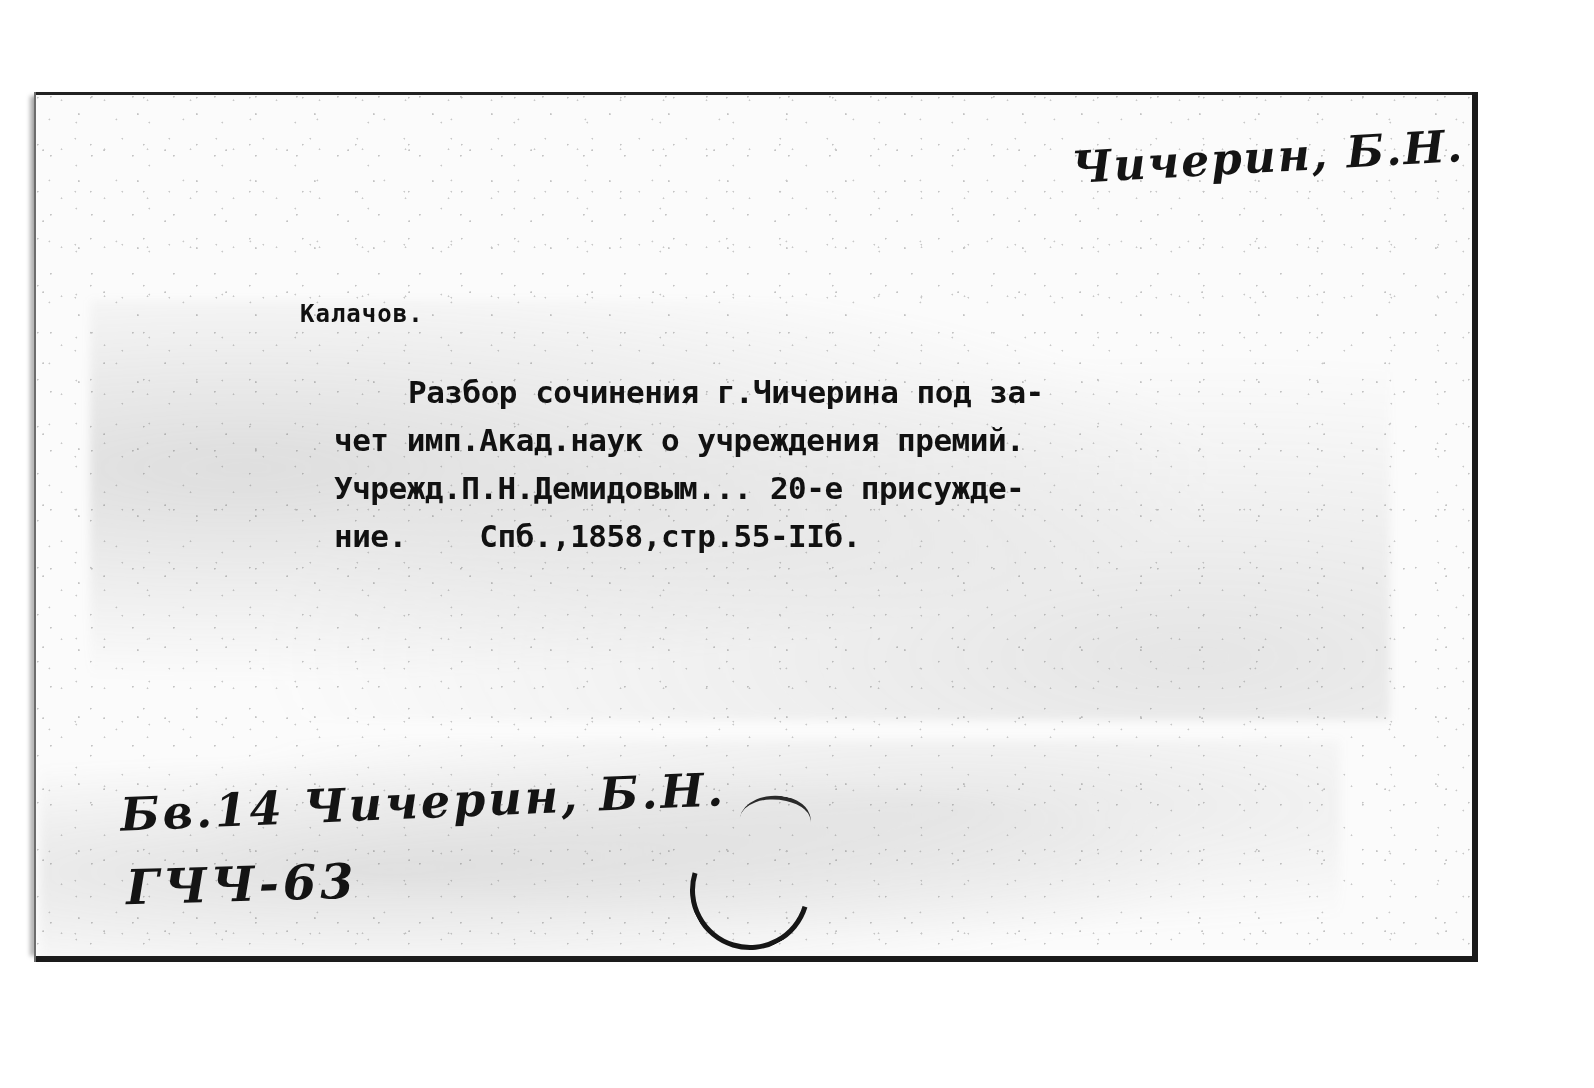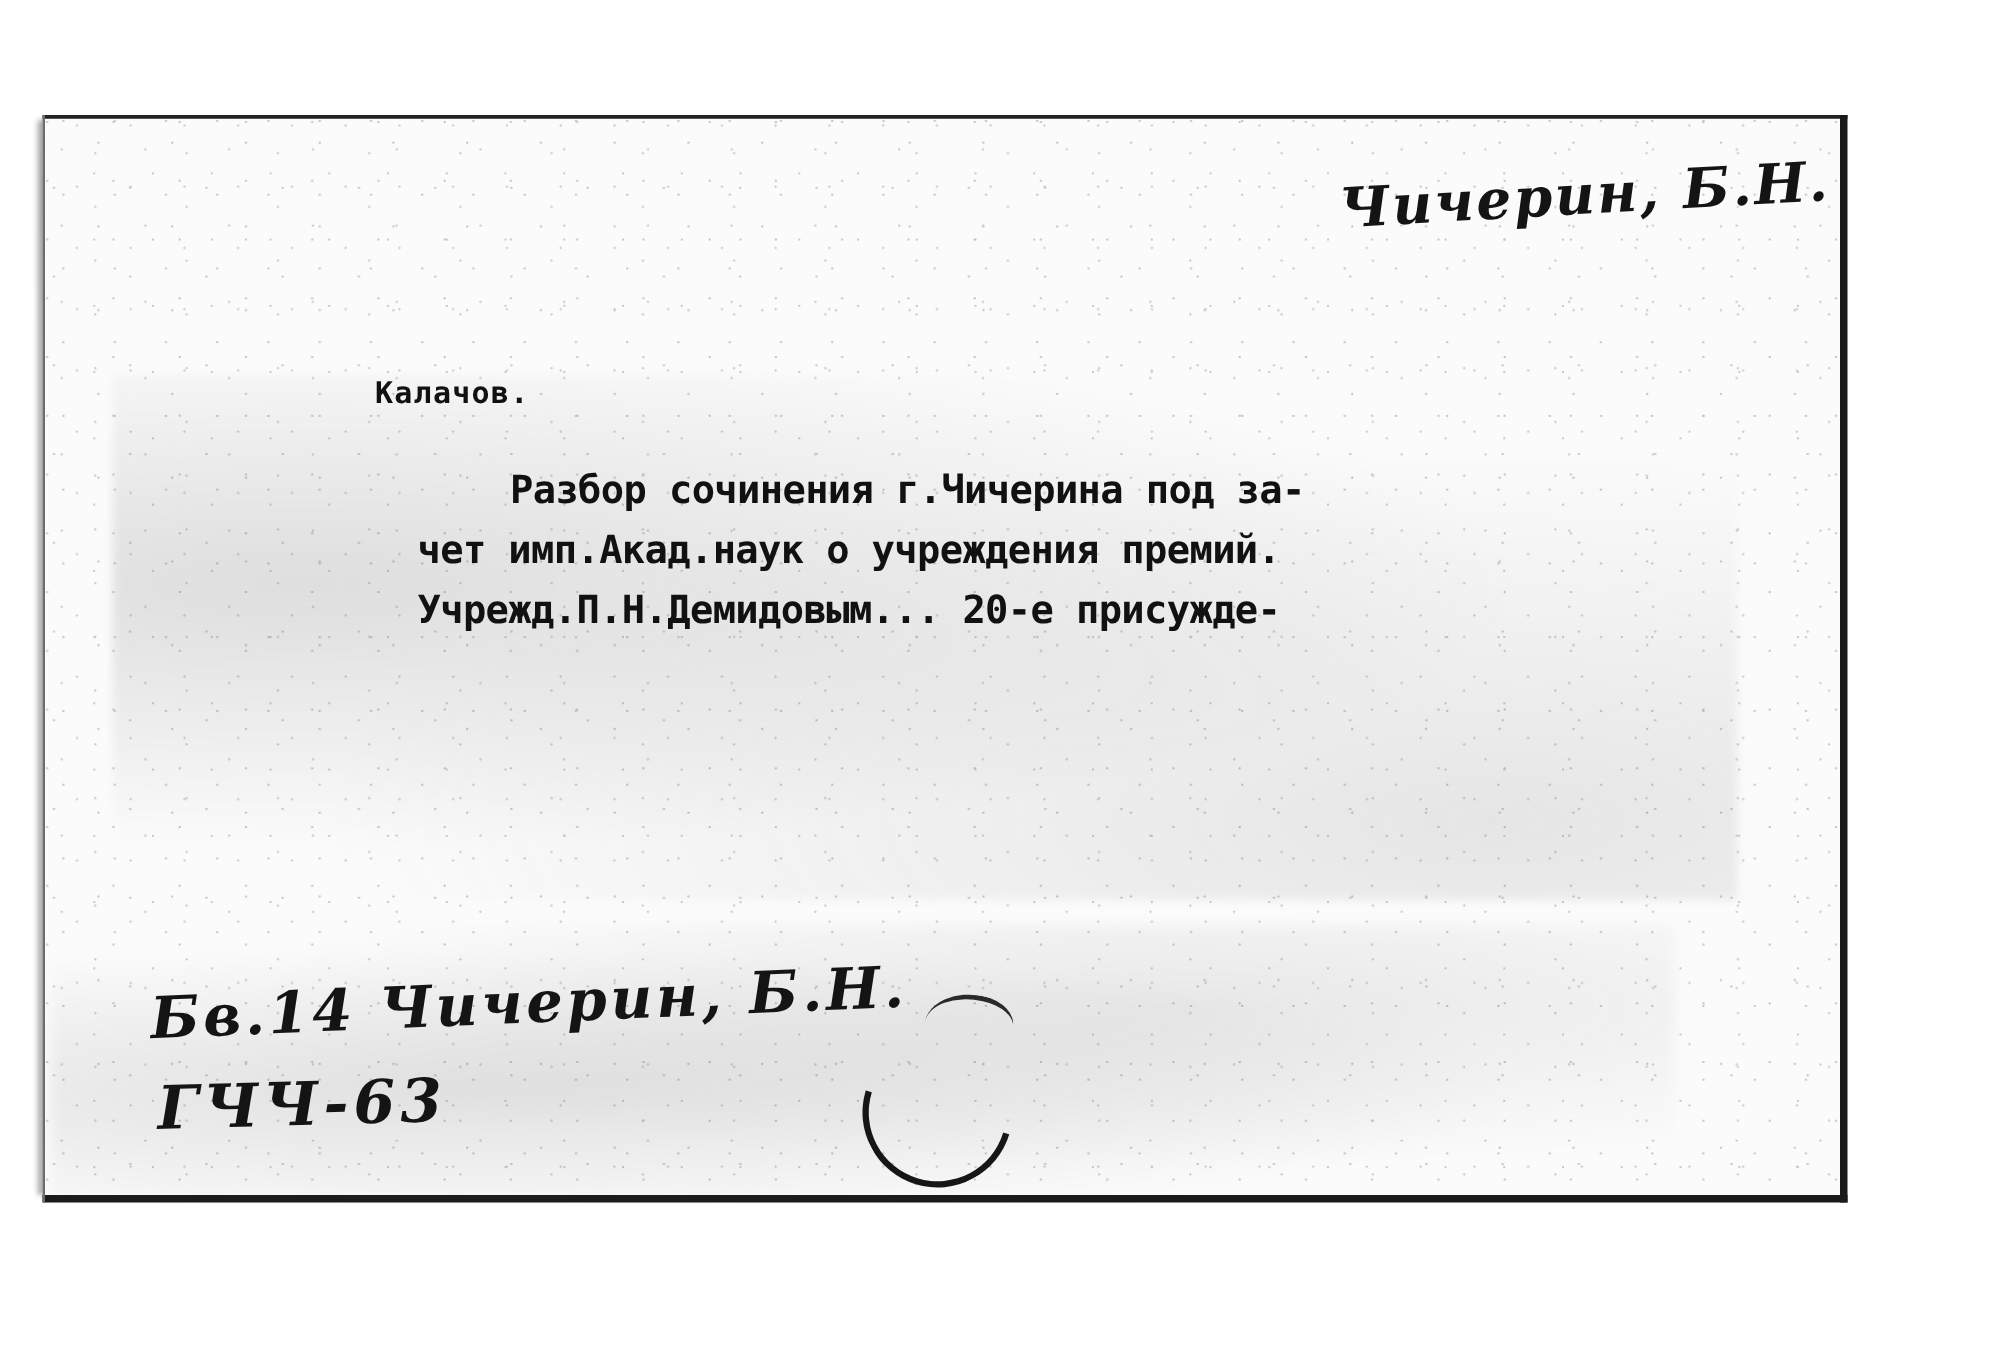--- a/index.html
+++ b/index.html
@@ -215,20 +215,21 @@
   <div class="smudge" id="speckle-layer"></div>
 
   <div class="handwritten" id="hand-top-right">Чичерин, Б.Н.</div>
 
   <div class="typed" id="heading-author">Калачов.</div>
 
   <div id="citation-block">
     <div class="cite-line indent-1">Разбор сочинения г.Чичерина под за-</div>
     <div class="cite-line">чет имп.Акад.наук о учреждения премий.</div>
     <div class="cite-line">Учрежд.П.Н.Демидовым... 20-е присужде-</div>
+    <div class="cite-line">ние.    Спб.,1858,стр.55-IIб.</div>
   </div>
 
   <div class="handwritten" id="hand-call-number-1">Бв.14 Чичерин, Б.Н.</div>
   <div class="handwritten" id="hand-call-number-2">ГЧЧ-63</div>
 
   <div id="pen-stroke-arc"></div>
   <div id="pen-stroke-tail"></div>
 
 </div>
 

